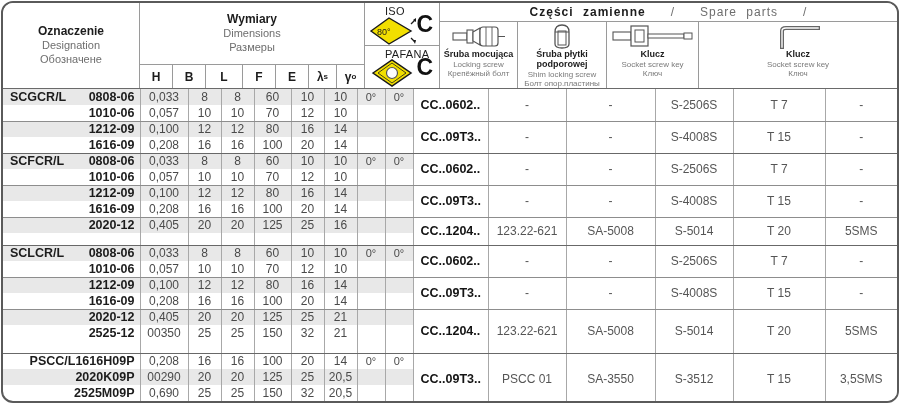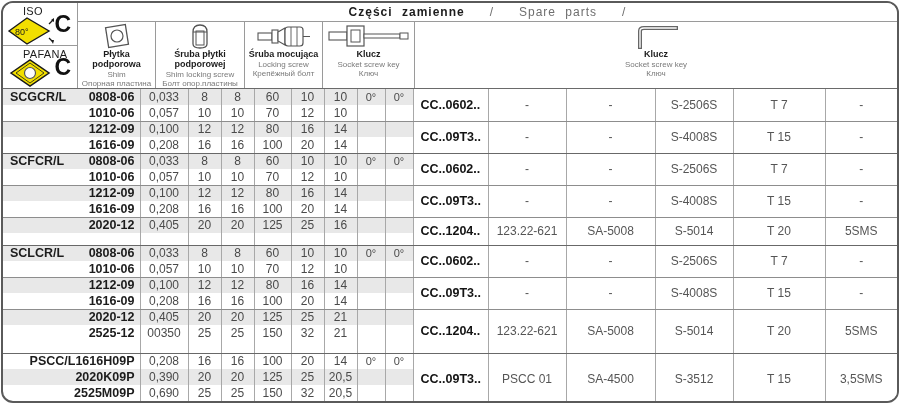--- a/index.html
+++ b/index.html
@@ -61,22 +61,49 @@
   td.part { background:#fff; color:#555; }
   td.deg { font-size:11px; }
 </style>
 </head>
 <body>
 
 <div class="catalog">
 
   <div class="header">
 
-
-
+    <div class="hc c-des">
+      <div class="h-b">Oznaczenie</div>
+      <div class="h-s">Designation</div>
+      <div class="h-s">Обозначене</div>
+    </div>
+
+
+    <div class="hc c-dims">
+      <div class="dims-title">
+        <div class="h-b">Wymiary</div>
+        <div class="h-s">Dimensions</div>
+        <div class="h-s">Размеры</div>
+      </div>
+      <div class="dims-sub">
+        <div class="dcell" style="width:33px">H</div>
+        <div class="dcell" style="width:33px">B</div>
+        <div class="dcell" style="width:37px">L</div>
+        <div class="dcell" style="width:33px">F</div>
+        <div class="dcell" style="width:33px">E</div>
+        <div class="dcell" style="width:28px">
+            <span>λ</span>
+            <sub>s</sub>
+          </div>
+        <div class="dcell" style="flex:1">
+            <span>γ</span>
+            <sub>o</sub>
+          </div>
+      </div>
+    </div>
 
     <div class="hc c-iso">
       <div class="iso-half top">
         <span class="iso-label">ISO</span>
         <span class="iso-c">C</span>
         <svg class="iso-diamond" width="50" height="30" viewBox="0 0 50 30">
           <polygon points="2,16 20,3 42,16 20,29" fill="#f2df00" stroke="#1a1a1a" stroke-width="1.4"></polygon>
           <text x="8" y="20" font-size="9" fill="#1a1a1a" font-family="Liberation Sans, sans-serif">80°</text>
           <path d="M42,9 l4,-4" stroke="#1a1a1a" stroke-width="1.2" fill="none"></path>
           <polygon points="47,3 44,5 47,7" fill="#1a1a1a"></polygon>
@@ -97,62 +124,49 @@
 
     <div class="c-spare">
       <div class="spare-title">
         <span class="t-pl">Części zamienne</span>
         <span class="t-sec">/</span>
         <span class="t-sec">Spare parts</span>
         <span class="t-sec">/</span>
       </div>
       <div class="spare-cols">
 
-        <div class="spare-col sc-1">
-          <div class="spare-icon">
-            <svg width="34" height="27" viewBox="0 0 34 27">
-              <g transform="rotate(-9 17 13)">
-                  <rect x="7" y="3" width="20" height="20" fill="#fff" stroke="#555" stroke-width="1.3"></rect>
-                </g>
-              <circle cx="17" cy="13" r="6" fill="#fff" stroke="#555" stroke-width="1.2"></circle>
-            </svg>
-          </div>
-          <div class="sp-pl">Płytka podporowa</div>
-          <div class="sp-en">Shim</div>
-          <div class="sp-ru">Опорная пластина</div>
-        </div>
-
-        <div class="spare-col sc-2">
-          <div class="spare-icon">
-            <svg width="26" height="27" viewBox="0 0 26 27">
-              <path d="M6,9 Q6,2 13,2 Q20,2 20,9 L20,21 Q20,25 13,25 Q6,25 6,21 Z" fill="#fff" stroke="#555" stroke-width="1.3"></path>
-              <rect x="9" y="8" width="8" height="14" fill="#fff" stroke="#555" stroke-width="1"></rect>
-              <line x1="6" y1="9" x2="20" y2="9" stroke="#555" stroke-width="1"></line>
-            </svg>
-          </div>
-          <div class="sp-pl">Śruba płytki podporowej</div>
-          <div class="sp-en">Shim locking screw</div>
-          <div class="sp-ru">Болт опор.пластины</div>
-        </div>
 
         <div class="spare-col sc-3">
           <div class="spare-icon">
             <svg width="58" height="26" viewBox="0 0 58 26">
               <rect x="3" y="10" width="14" height="7" fill="#fff" stroke="#555" stroke-width="1.1"></rect>
               <rect x="17" y="7" width="6" height="13" fill="#fff" stroke="#555" stroke-width="1.1"></rect>
               <path d="M23,9 L30,5 L30,22 L23,18 Z" fill="#fff" stroke="#555" stroke-width="1.1"></path>
               <rect x="30" y="4" width="18" height="19" rx="3" fill="#fff" stroke="#555" stroke-width="1.2"></rect>
               <line x1="36" y1="4" x2="36" y2="23" stroke="#555" stroke-width="0.9"></line>
               <line x1="42" y1="4" x2="42" y2="23" stroke="#555" stroke-width="0.9"></line>
               <line x1="48" y1="13.5" x2="55" y2="13.5" stroke="#555" stroke-width="1"></line>
             </svg>
           </div>
           <div class="sp-pl">Śruba mocująca</div>
           <div class="sp-en">Locking screw</div>
           <div class="sp-ru">Крепёжный болт</div>
+        </div>
+
+        <div class="spare-col sc-2">
+          <div class="spare-icon">
+            <svg width="26" height="27" viewBox="0 0 26 27">
+              <path d="M6,9 Q6,2 13,2 Q20,2 20,9 L20,21 Q20,25 13,25 Q6,25 6,21 Z" fill="#fff" stroke="#555" stroke-width="1.3"></path>
+              <rect x="9" y="8" width="8" height="14" fill="#fff" stroke="#555" stroke-width="1"></rect>
+              <line x1="6" y1="9" x2="20" y2="9" stroke="#555" stroke-width="1"></line>
+            </svg>
+          </div>
+          <div class="sp-pl">Śruba płytki podporowej</div>
+          <div class="sp-en">Shim locking screw</div>
+          <div class="sp-ru">Болт опор.пластины</div>
         </div>
 
         <div class="spare-col sc-4">
           <div class="spare-icon">
             <svg width="84" height="26" viewBox="0 0 84 26">
               <rect x="2" y="9" width="18" height="8" fill="#fff" stroke="#555" stroke-width="1.1"></rect>
               <rect x="20" y="3" width="17" height="20" fill="#fff" stroke="#555" stroke-width="1.2"></rect>
               <rect x="24" y="7" width="9" height="12" fill="#fff" stroke="#555" stroke-width="1"></rect>
               <rect x="37" y="11" width="36" height="4" fill="#fff" stroke="#555" stroke-width="1"></rect>
               <rect x="73" y="10" width="8" height="6" fill="#fff" stroke="#555" stroke-width="1"></rect>
@@ -528,33 +542,33 @@
           <td class="left">0,208</td>
           <td class="left">16</td>
           <td class="left">16</td>
           <td class="left">100</td>
           <td class="left">20</td>
           <td class="left">14</td>
           <td class="left deg">0°</td>
           <td class="left deg">0°</td>
           <td class="cc" rowspan="4">CC..09T3..</td>
           <td class="part" rowspan="4">PSCC  01</td>
-          <td class="part" rowspan="4">SA-4500</td>
+          <td class="part" rowspan="4">SA-3550</td>
           <td class="part" rowspan="4">S-3512</td>
           <td class="part" rowspan="4">T 15</td>
           <td class="part no-br" rowspan="4">3,5SMS</td>
         </tr>
         <tr style="height: 16px;">
           <td class="left stripe">
             <div class="des-wrap">
               <span class="series"></span>
               <span class="sizecode">2020K09P</span>
             </div>
           </td>
-          <td class="left stripe">0,390</td>
+          <td class="left stripe">00290</td>
           <td class="left stripe">20</td>
           <td class="left stripe">20</td>
           <td class="left stripe">125</td>
           <td class="left stripe">25</td>
           <td class="left stripe">20,5</td>
           <td class="left stripe deg"></td>
           <td class="left stripe deg"></td>
         </tr>
         <tr style="height: 16px;">
           <td class="left">

